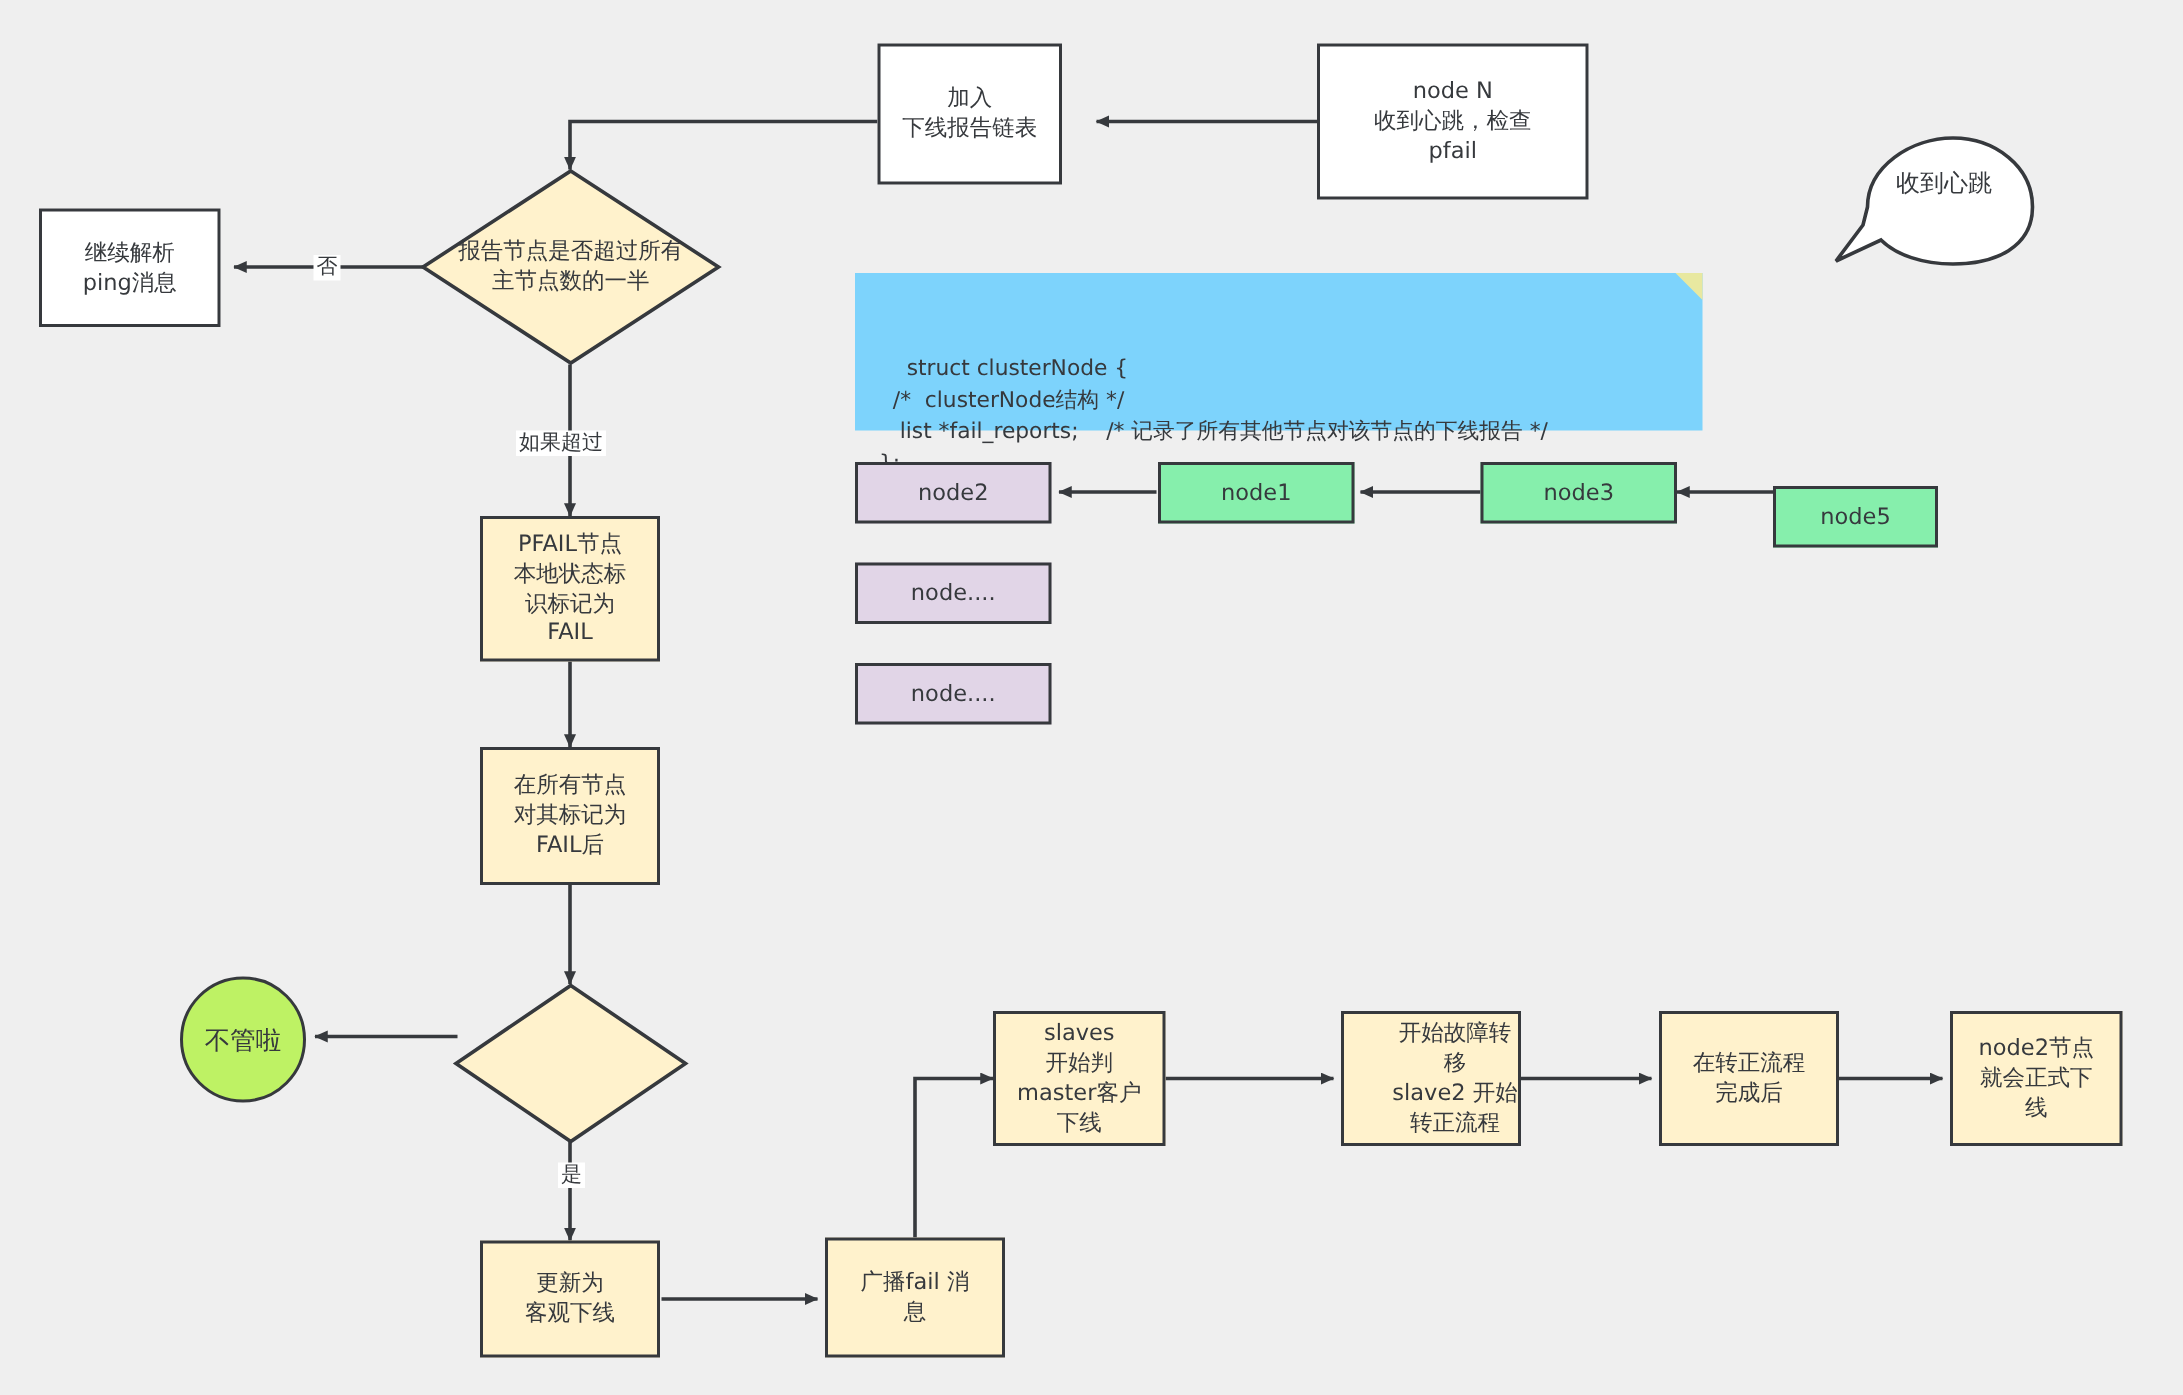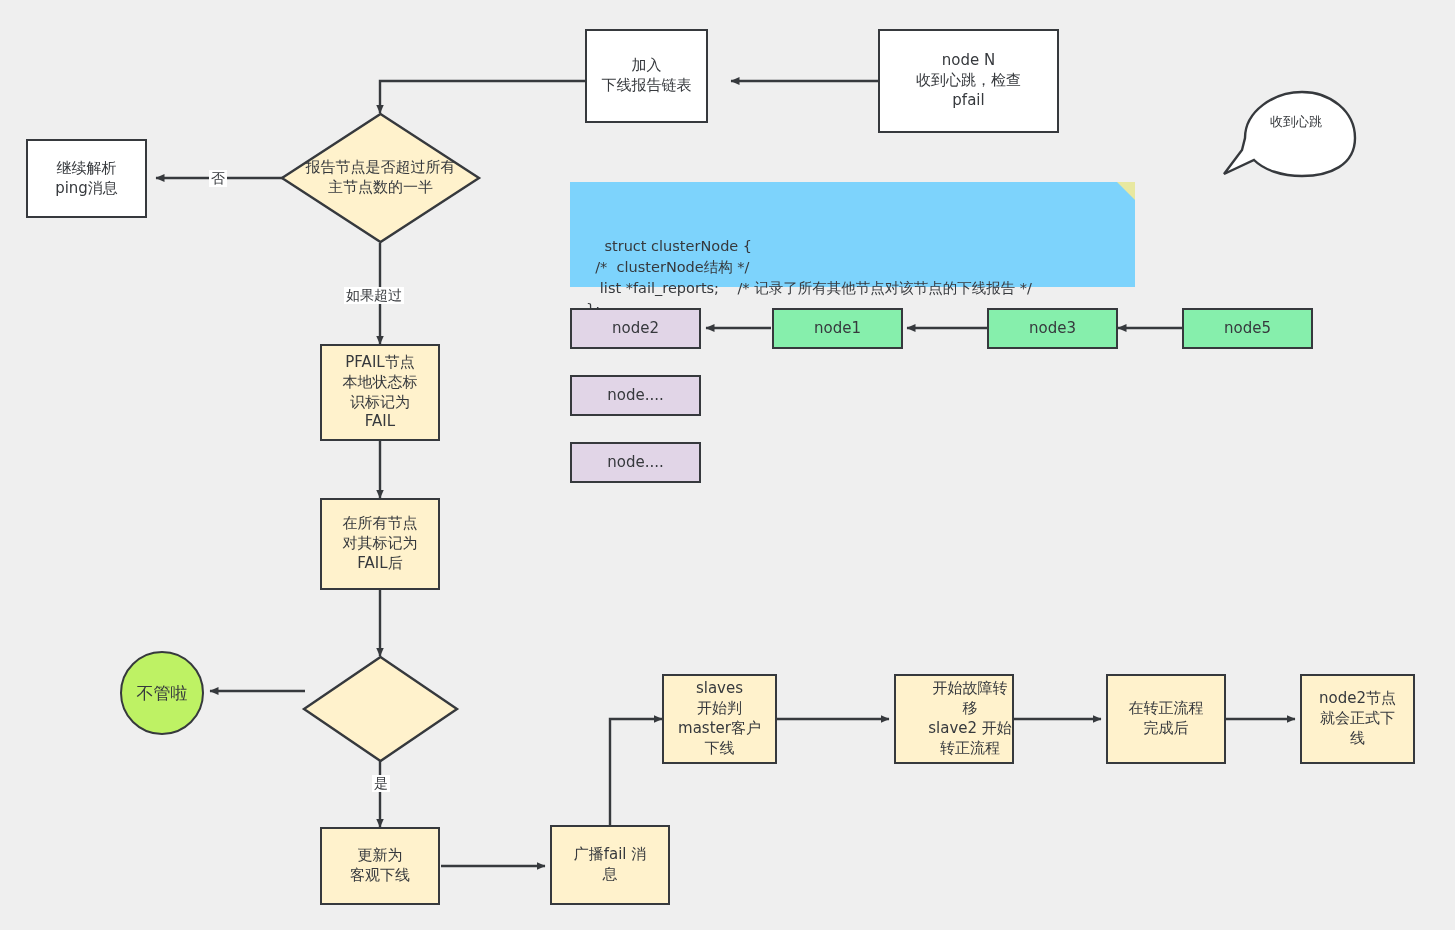--- a/index.html
+++ b/index.html
@@ -225,26 +225,26 @@
     <div class="fold"></div>
     <span>struct clusterNode {
   /*  clusterNode结构 */
    list *fail_reports;    /* 记录了所有其他节点对该节点的下线报告 */
 };</span>
   </div>
 
   <div class="node n-purple" style="left:570px; top:308px; width:131px; height:41px;">node2</div>
   <div class="node n-green" style="left:772px; top:308px; width:131px; height:41px;">node1</div>
   <div class="node n-green" style="left:987px; top:308px; width:131px; height:41px;">node3</div>
-  <div class="node n-green" style="left:1182px; top:308px; width:131px; height:41px;">node5</div>
+  <div class="node n-green" style="left:1182px; top:324px; width:110px; height:41px;">node5</div>
 
   <div class="node n-purple" style="left:570px; top:375px; width:131px; height:41px;">node....</div>
   <div class="node n-purple" style="left:570px; top:442px; width:131px; height:41px;">node....</div>
 
   <svg class="bubble-tail" style="left:1212px; top:88px;" width="145" height="90" viewBox="0 0 145 90">
     <path d="M33,50 C33,23 62,4 90,4 C118,4 143,23 143,50 C143,77 118,88 90,88
              C70,88 52,82 42,72 L12,86 L30,62 Z" fill="#ffffff" stroke="#36393d" stroke-width="2.4"></path>
   </svg>
   <div style="position:absolute; left:1240px; top:100px; width:112px; height:44px;
               display:flex; align-items:center; justify-content:center;
-              color:#36393d; font-size:13px; z-index:4;">收到心跳</div>
+              color:#36393d; font-size:16px; z-index:4;">收到心跳</div>
 
 </div>
 
 </body></html>

